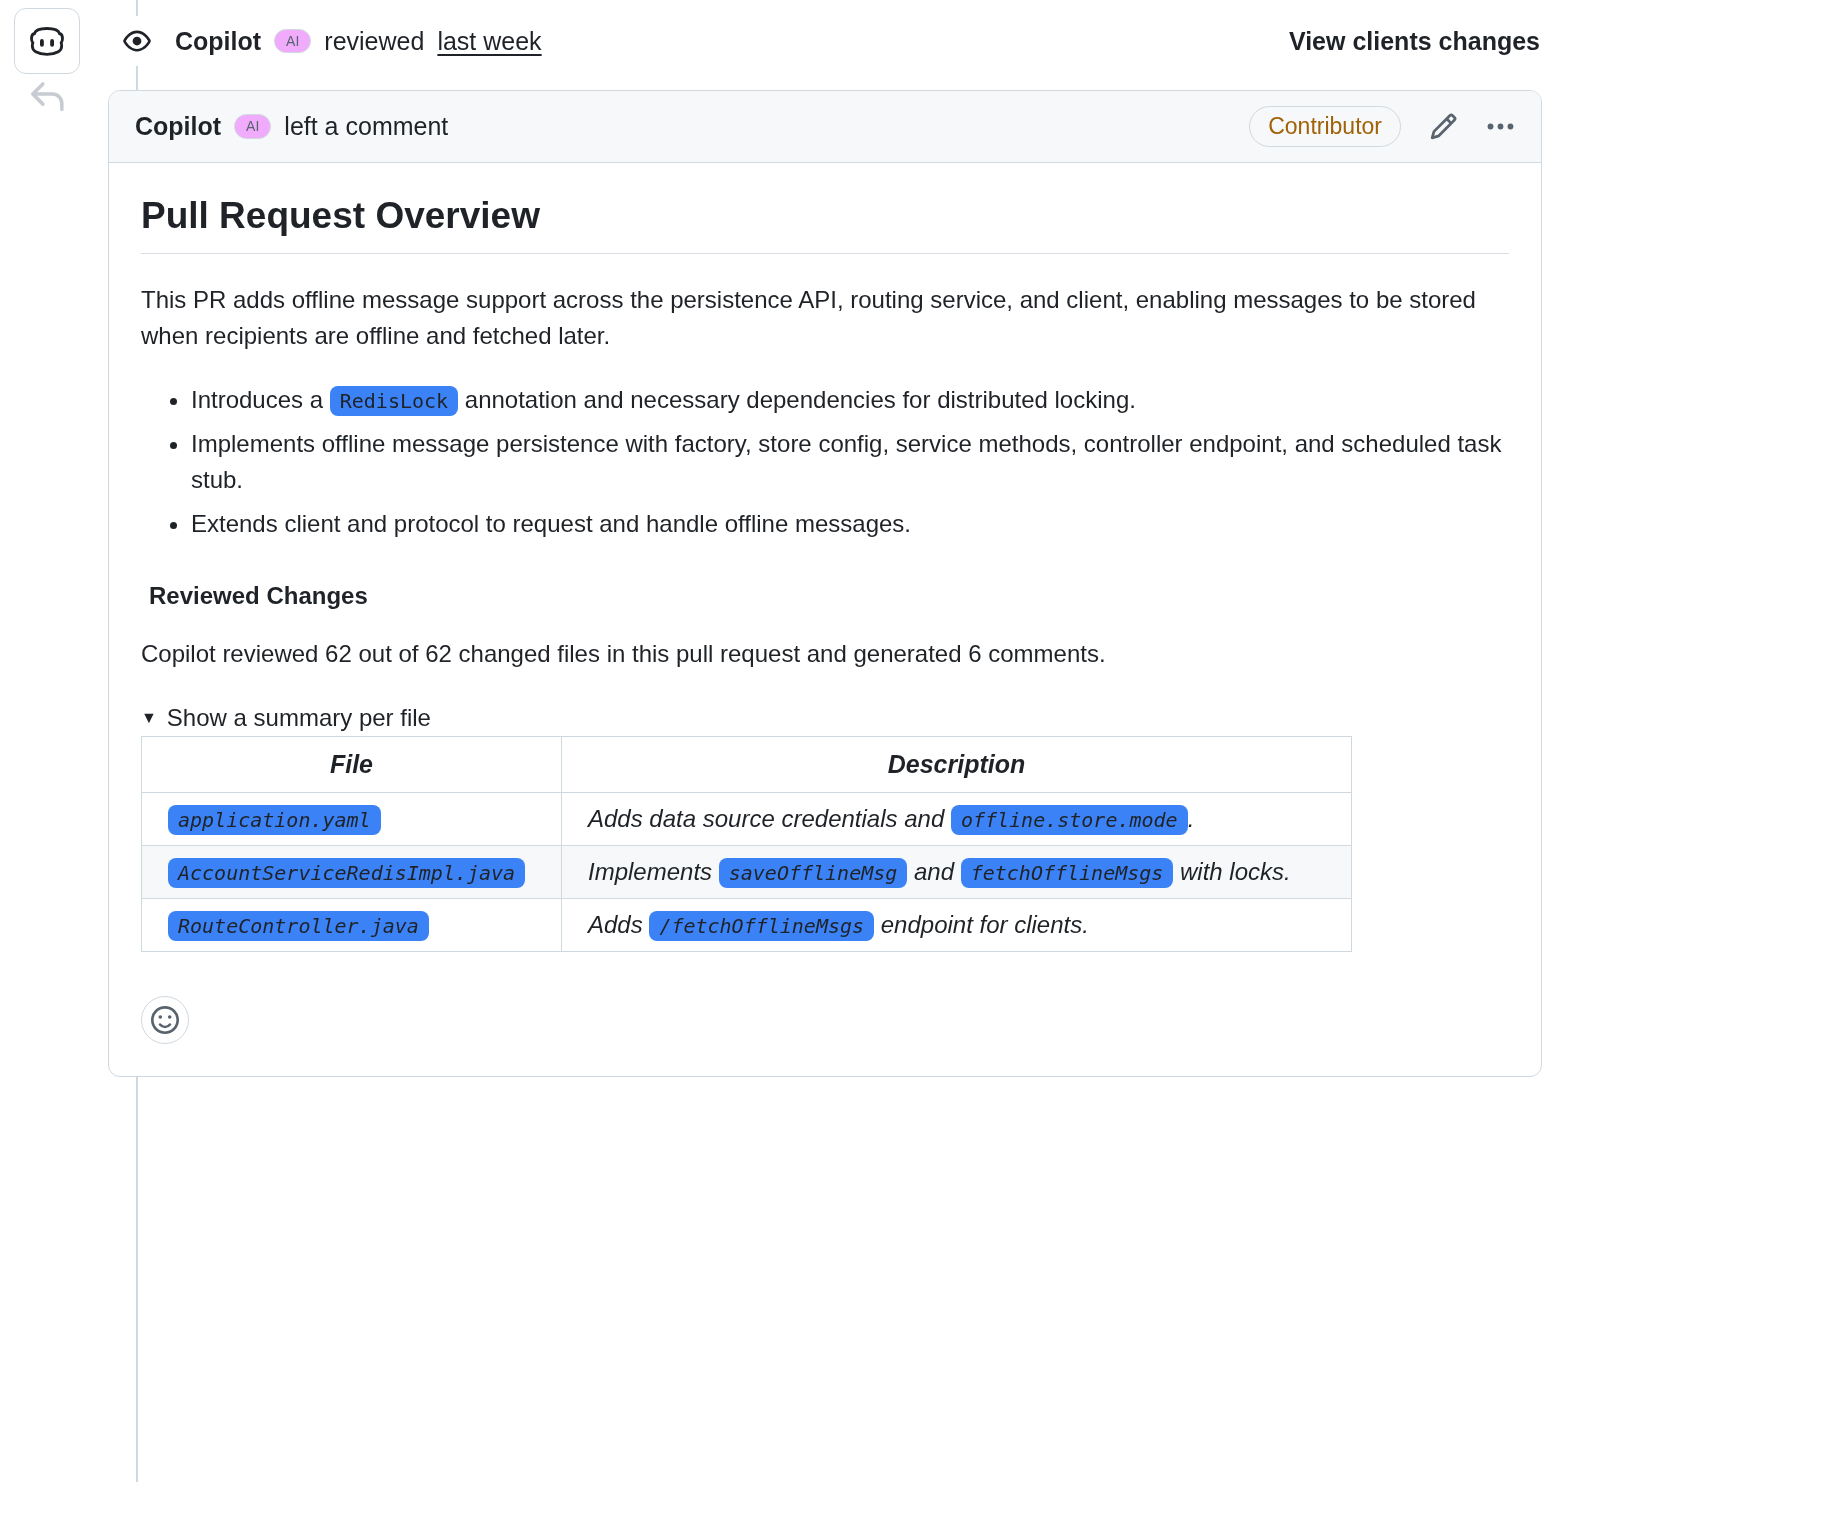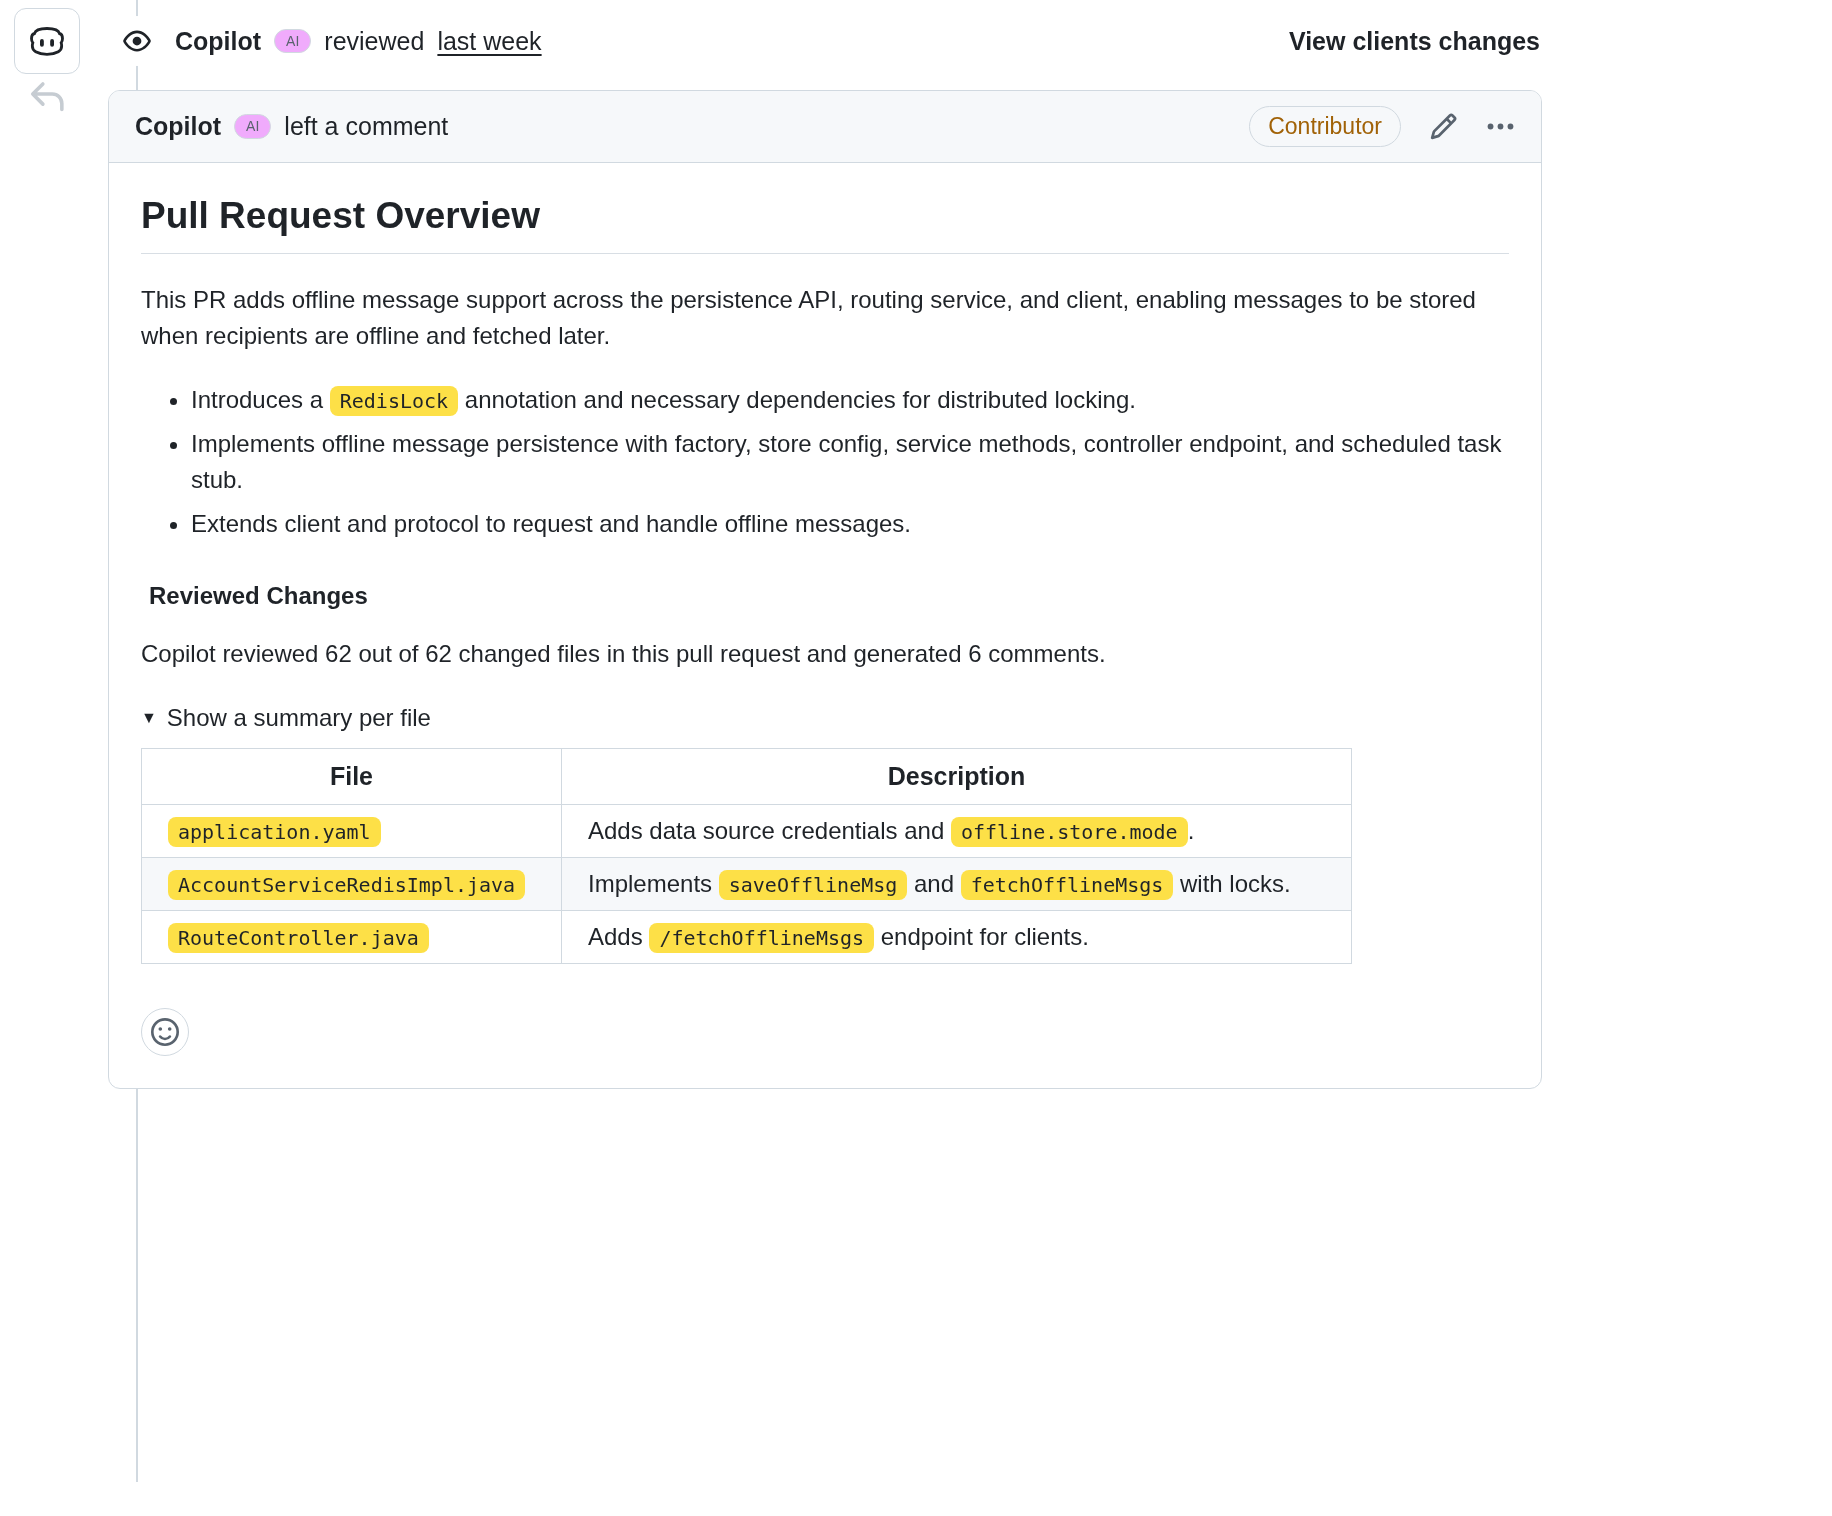--- a/index.html
+++ b/index.html
@@ -55,29 +55,29 @@
     font-size:37px; font-weight:700; padding-bottom:16px;
     border-bottom:1.5px solid #d8dee4; margin-bottom:28px;
   }
   .md-p { line-height:1.5; margin-bottom:28px; }
   .md-list { padding-left:50px; margin-bottom:28px; }
   .md-list li { line-height:1.5; margin-top:8px; }
   .md-h2 { font-size:24px; font-weight:700; margin:40px 8px 26px; }
 
   .inline-code {
     font-family:"DejaVu Sans Mono","Liberation Mono",monospace;
-    font-size:20px; background:#fde047; padding:3px 10px; border-radius:8px;
+    font-size:20px; background:#3b82f6; padding:3px 10px; border-radius:8px;
     white-space:nowrap;
   }
 
   .md-details summary { list-style:none; cursor:pointer; display:flex; align-items:center; gap:10px; line-height:1.5; }
   .md-details summary::-webkit-details-marker { display:none; }
   .tri { font-size:16px; color:#1f2328; }
 
-  .md-table { border-collapse:collapse; margin-top:12px; }
+  .md-table { border-collapse:collapse; margin-top:0;font-style:italic; }
   .md-table th, .md-table td { border:1.5px solid #d1d9e0; }
   .md-table th { font-weight:700; text-align:center; padding:13px 20px; font-size:25px; }
   .md-table td { padding:12px 26px; text-align:left; vertical-align:middle; }
   .md-table th.file-col { width:420px; }
   .md-table th.desc-col { width:790px; }
   .md-table tbody tr:nth-child(even) { background:#f6f8fa; }
 
   .emoji-btn {
     margin-top:44px; width:48px; height:48px; border-radius:50%;
     border:1.5px solid #d1d9e0; background:#fff;

